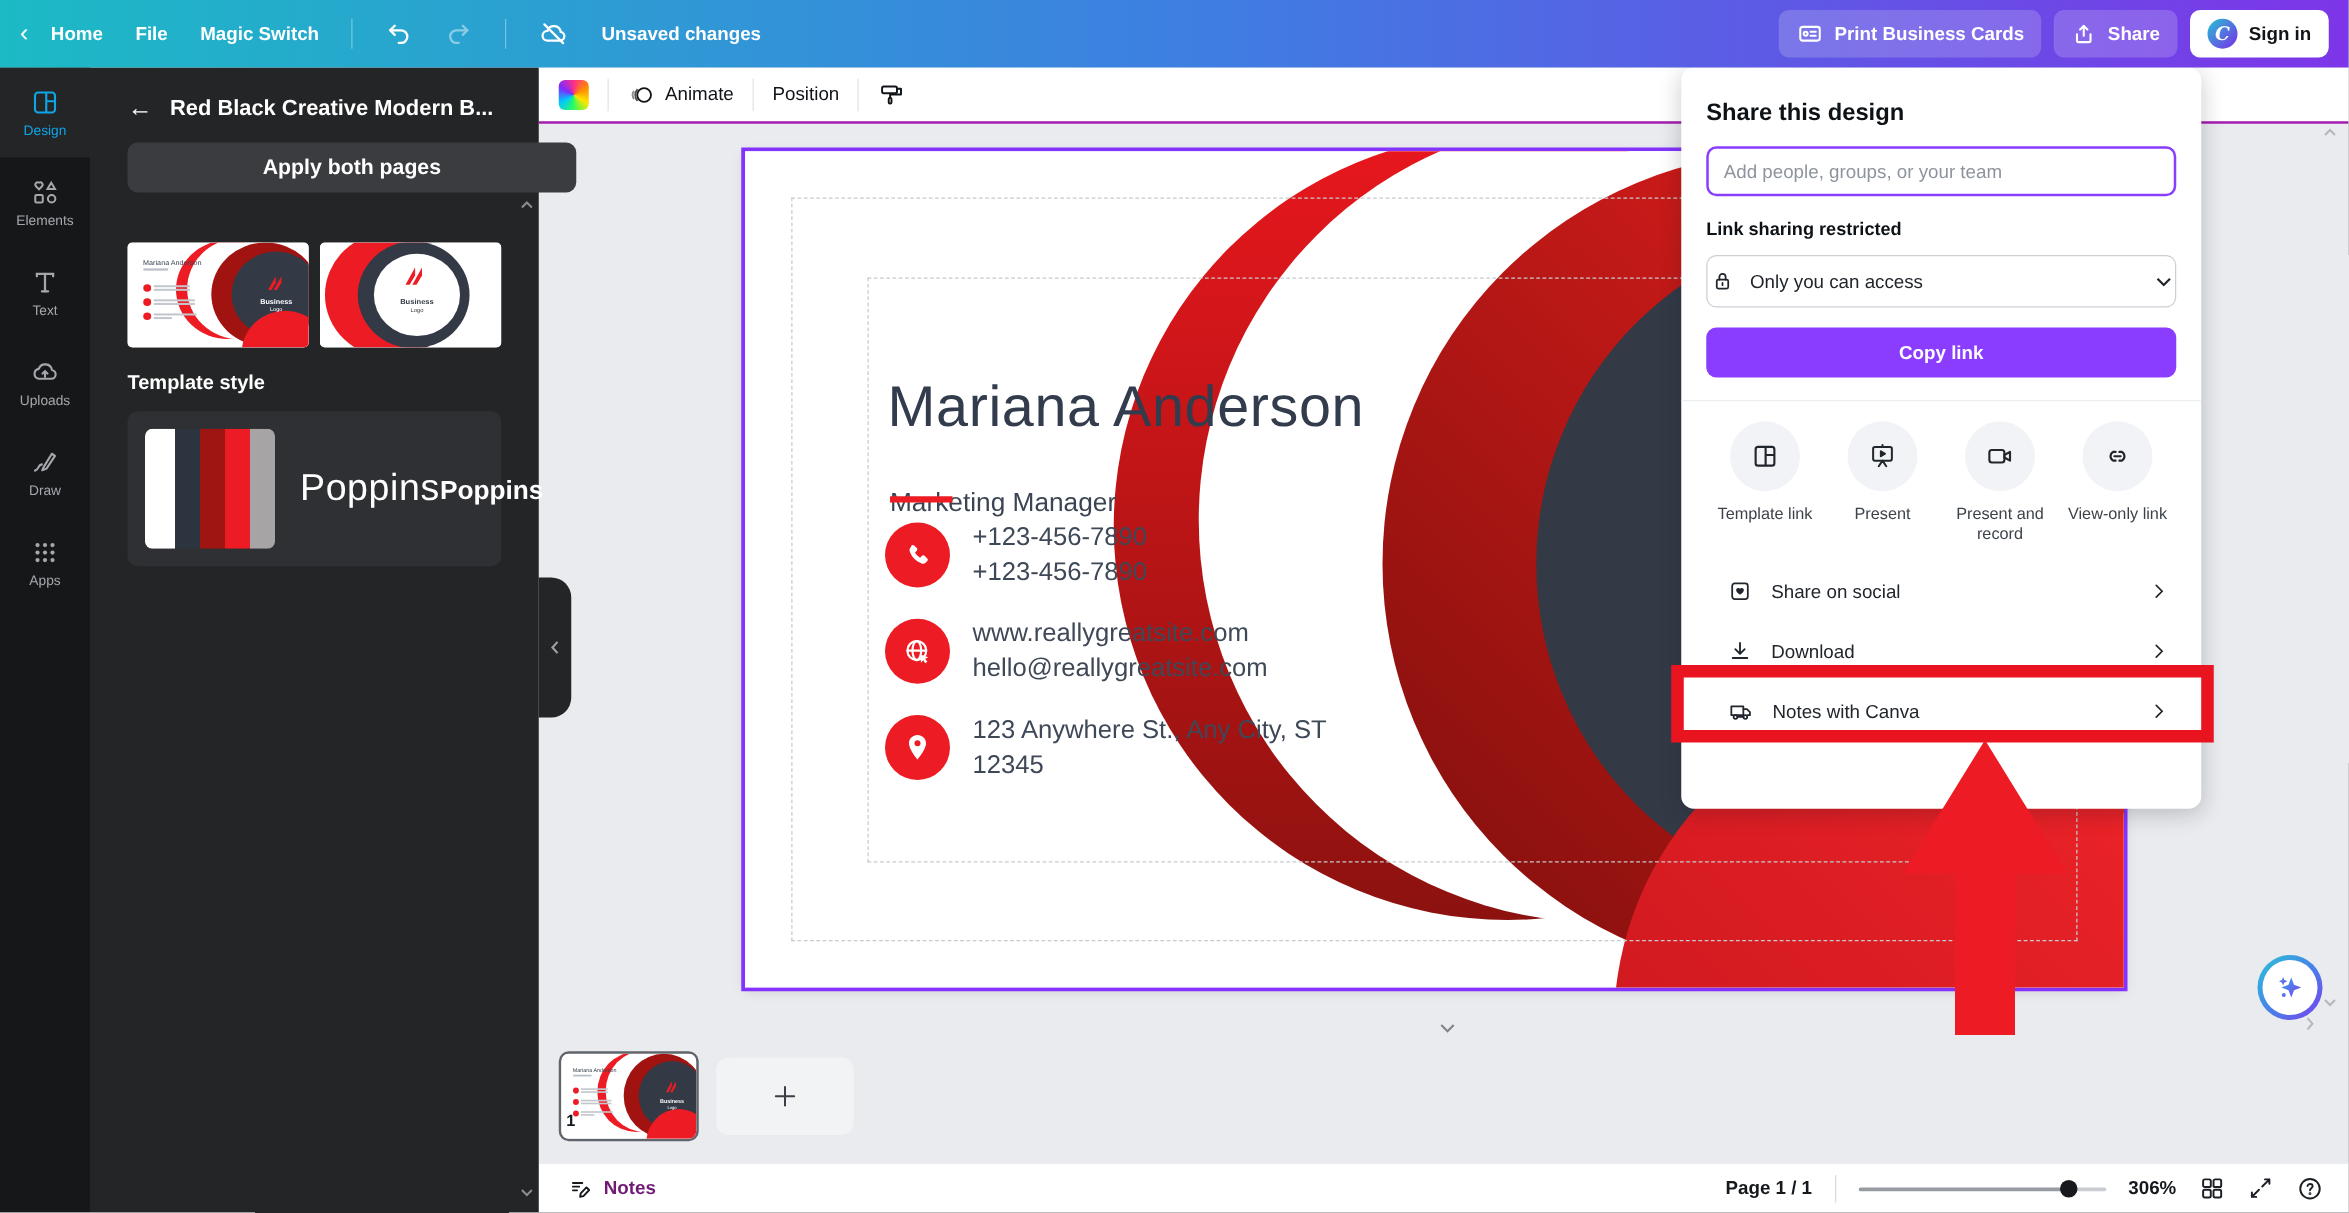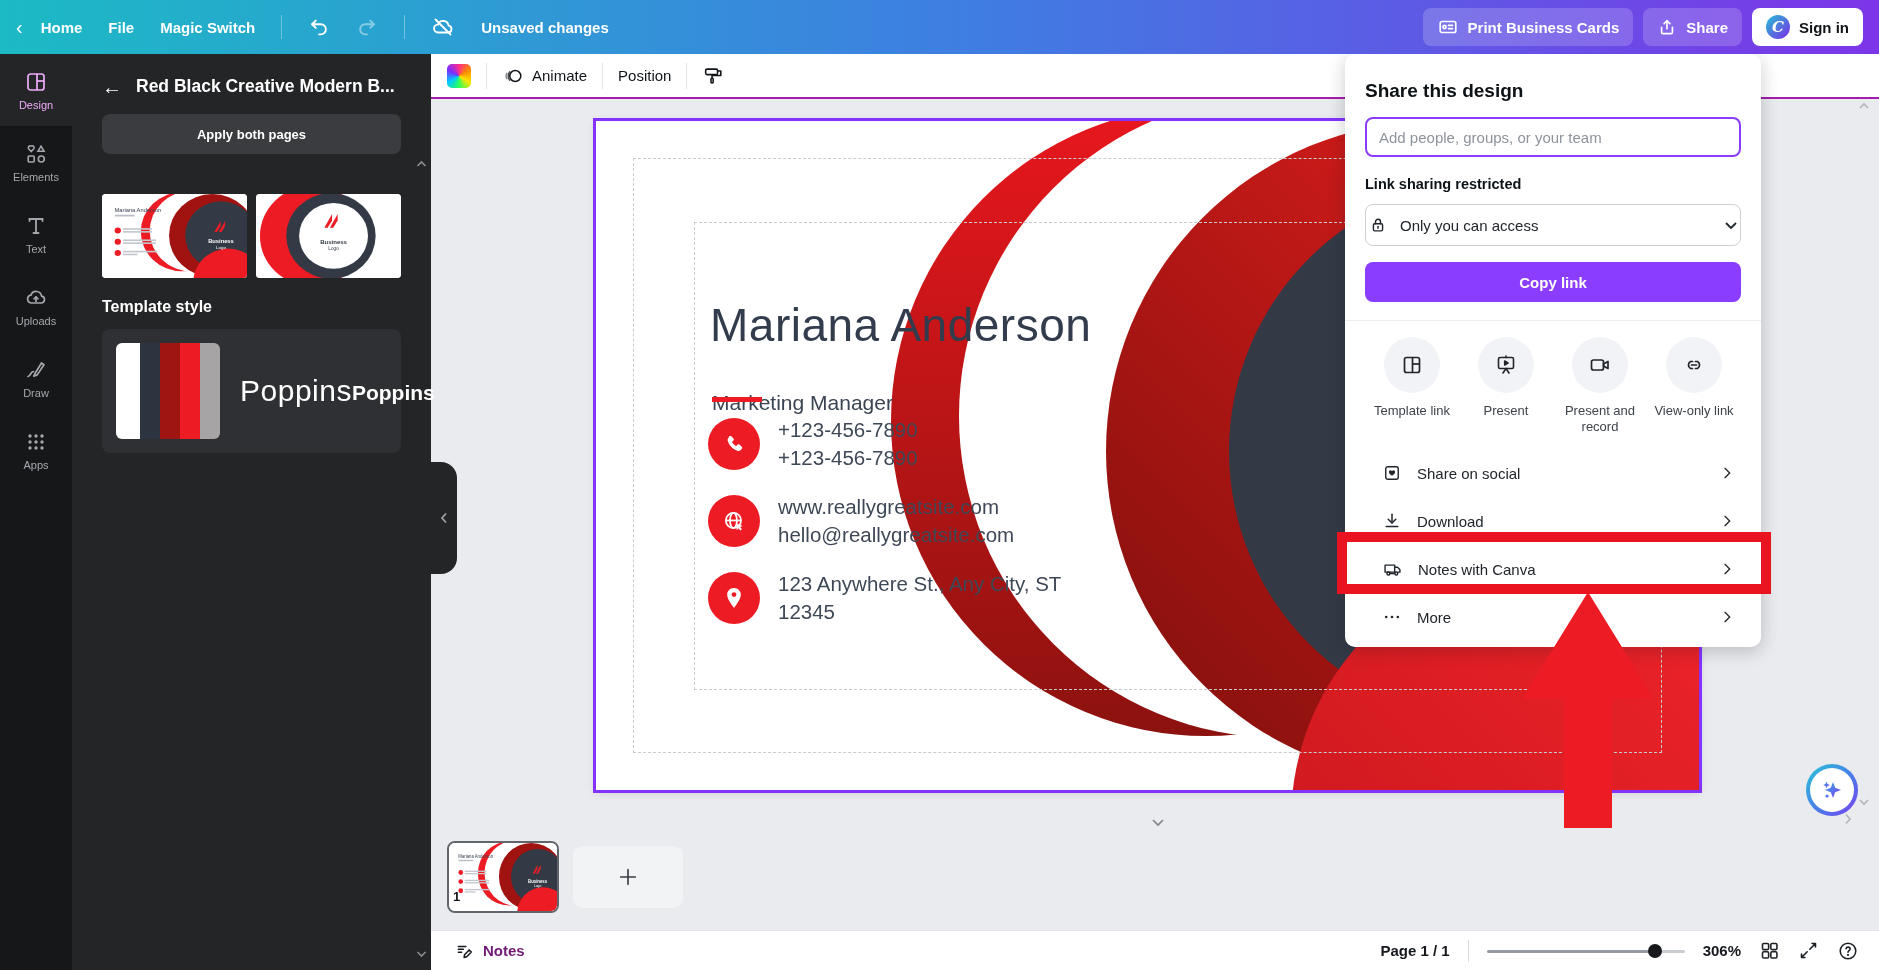--- a/index.html
+++ b/index.html
@@ -28,32 +28,32 @@
     background:linear-gradient(135deg,#23c3d4 0%,#7d2ae8 100%);
     display:flex; align-items:center; justify-content:center;
     color:#fff; font-family:"DejaVu Serif", serif; font-style:italic;
     font-size:15px; font-weight:700; }
 
   
   .rail { left:0; top:54px; width:72px; height:916px; background:#161719; z-index:40; }
   .rail-item { width:72px; height:72px; display:flex; flex-direction:column;
     align-items:center; justify-content:center; gap:5px; color:#a4a8ad; cursor:pointer; }
   .rail-item .lbl { font-size:11px; }
-  .rail-item.active { background:#242526; color:#f0abfc; }
+  .rail-item.active { background:#242526; color:#0ea5e9; }
   .rail-item svg { display:block; }
 
   
   .panel { left:72px; top:54px; width:359px; height:916px; background:#242526;
     z-index:39; padding:22px 30px 0 30px; color:#fff; }
   .panel-head { display:flex; align-items:center; gap:14px; }
   .back-arrow { font-size:20px; color:#fff; cursor:pointer; line-height:1; }
   .panel-title { font-size:17.5px; font-weight:700; white-space:nowrap;
     overflow:hidden; text-overflow:ellipsis; flex:1; }
-  .apply-btn { margin-top:17px; height:40px; width:299px; border-radius:8px;
-    background:#3b3c3f; color:#fff; font-size:13px; font-weight:700;
+  .apply-btn { margin-top:17px; height:40px; width:359px; border-radius:8px;
+    background:#3b3c3f; color:#fff; font-size:17px; font-weight:700;
     display:flex; align-items:center; justify-content:center; cursor:pointer; }
   .thumb-row { margin-top:40px; display:flex; gap:9px; }
   .tpl-thumb { width:145px; height:84px; border-radius:4px; overflow:hidden;
     background:#fff; cursor:pointer; }
   .tpl-thumb svg { display:block; width:100%; height:100%; }
   .section-label { margin-top:20px; font-size:16px; font-weight:700; color:#fff; }
   .style-card { margin-top:13px; width:299px; height:124px; border-radius:8px;
     background:#2f3033; display:flex; align-items:center; gap:20px;
     padding:14px; cursor:pointer; }
   .palette { width:104px; height:96px; border-radius:6px; overflow:hidden;
@@ -654,31 +654,20 @@
             <path d="M14.5 9.5h3.3l2.7 2.7V15h-2.1"></path>
             <circle cx="7.3" cy="16.6" r="1.7"></circle>
             <circle cx="16.3" cy="16.6" r="1.7"></circle>
             <line x1="9.2" y1="16.6" x2="14.4" y2="16.6"></line>
           </svg>
         <span class="mlbl">Notes with Canva</span>
         <svg width="16" height="16" viewBox="0 0 24 24" fill="none" stroke="currentColor" stroke-width="2" stroke-linecap="round">
             <path d="M9 5l7 7-7 7"></path>
           </svg>
       </div>
-      <div class="menu-row">
-        <svg width="20" height="20" viewBox="0 0 24 24" fill="currentColor">
-            <circle cx="5" cy="12" r="1.6"></circle>
-            <circle cx="12" cy="12" r="1.6"></circle>
-            <circle cx="19" cy="12" r="1.6"></circle>
-          </svg>
-        <span class="mlbl">More</span>
-        <svg width="16" height="16" viewBox="0 0 24 24" fill="none" stroke="currentColor" stroke-width="2" stroke-linecap="round">
-            <path d="M9 5l7 7-7 7"></path>
-          </svg>
-      </div>
     </div>
   </div>
 
   <div class="abs highlight-box"></div>
   <svg class="abs arrow-anno" width="132" height="236" viewBox="0 0 132 236">
     <polygon points="66,0 132,107 90,107 90,236 42,236 42,107 0,107" fill="#ed1b24"></polygon>
   </svg>
 
   <div class="abs sparkle-btn">
     <span class="sparkle-inner">

